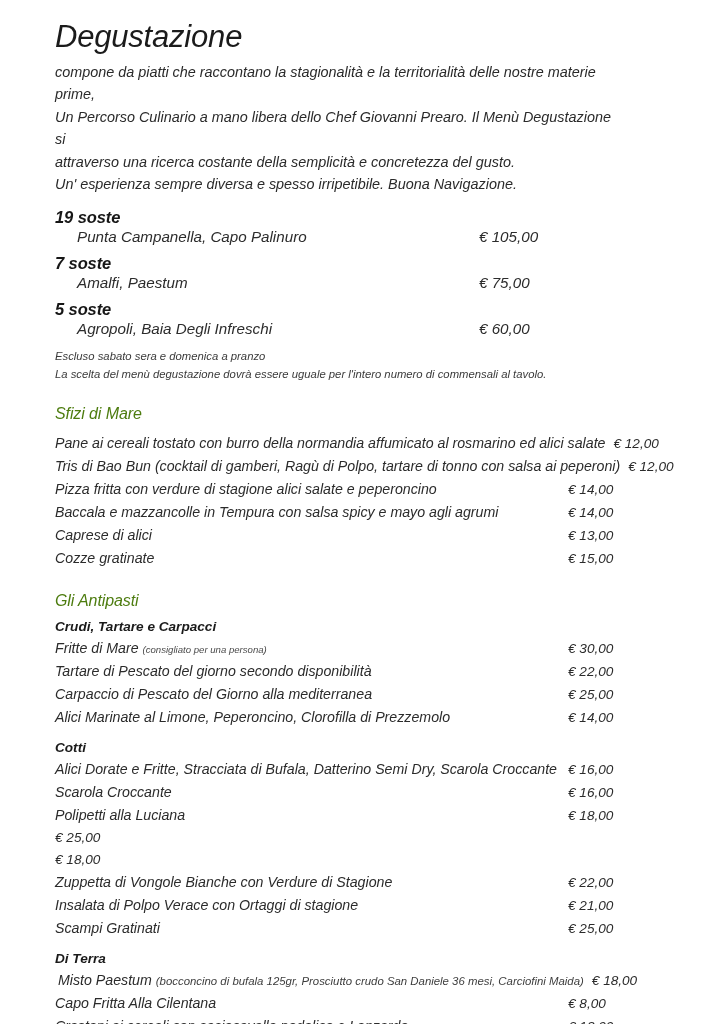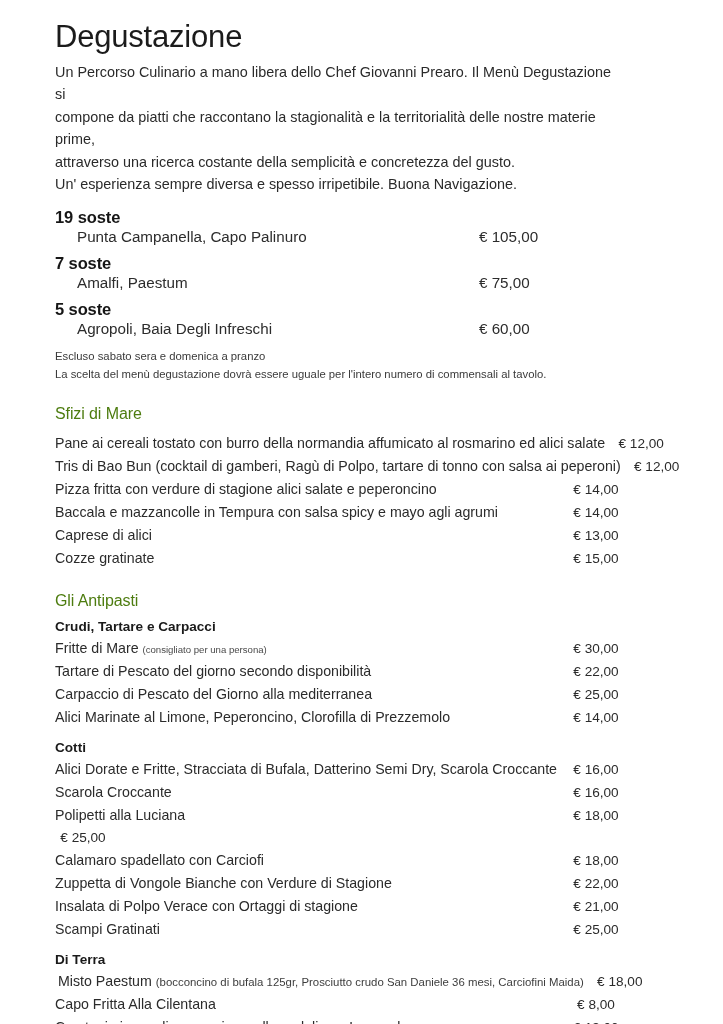--- a/index.html
+++ b/index.html
@@ -14,20 +14,21 @@
     font-family: "Liberation Sans", "DejaVu Sans", sans-serif;
     color: #232323;
     overflow: hidden;
   }
   .page {
     box-sizing: border-box;
     width: 681px;
     height: 1024px;
     padding: 14px 57px 0 55px;
     position: relative;
+    font-style: italic;
   }
 
   
   .doc-title {
     font-size: 31px;
     font-weight: 400;
     letter-spacing: -0.2px;
     margin: 6px 0 6px 0;
     line-height: 1.12;
     color: #1b1b1b;
@@ -114,35 +115,35 @@
   }
   .item-note-md {
     font-size: 11.4px;
     color: #3d3d3d;
   }
   .item-price {
     font-size: 13.6px;
     color: #2b2b2b;
     white-space: nowrap;
     flex: 0 0 auto;
-    text-align: center;
+    text-align: left;
     min-width: 56px;
   }
   .item-row.lead-space .item-name { padding-left: 3px; }
 </style>
 </head>
 <body>
 
 <div class="page">
 
   <h1 class="doc-title">Degustazione</h1>
 
   <p class="intro">
+    <span>compone da piatti che raccontano la stagionalità e la territorialità delle nostre materie prime,</span>
     <span>Un Percorso Culinario a mano libera dello Chef Giovanni Prearo. Il Menù Degustazione si</span>
-    <span>compone da piatti che raccontano la stagionalità e la territorialità delle nostre materie prime,</span>
     <span>attraverso una ricerca costante della semplicità e concretezza del gusto.</span>
     <span>Un' esperienza sempre diversa e spesso irripetibile. Buona Navigazione.</span>
   </p>
 
   <div>
 
     <div class="tasting-block">
       <div class="tasting-title">19 soste</div>
       <div class="tasting-row">
         <div class="tasting-name">Punta Campanella, Capo Palinuro</div>
@@ -238,21 +239,20 @@
         <div class="item-price">€ 16,00</div>
       </div>
       <div class="item-row">
         <div class="item-name">Polipetti alla Luciana</div>
         <div class="item-price">€ 18,00</div>
       </div>
       <div class="item-row">
         <div class="item-price">€ 25,00</div>
       </div>
       <div class="item-row">
-        <div class="item-name">Calamaro spadellato con Carciofi</div>
         <div class="item-price">€ 18,00</div>
       </div>
       <div class="item-row">
         <div class="item-name">Zuppetta di Vongole Bianche con Verdure di Stagione</div>
         <div class="item-price">€ 22,00</div>
       </div>
       <div class="item-row">
         <div class="item-name">Insalata di Polpo Verace con Ortaggi di stagione</div>
         <div class="item-price">€ 21,00</div>
       </div>

